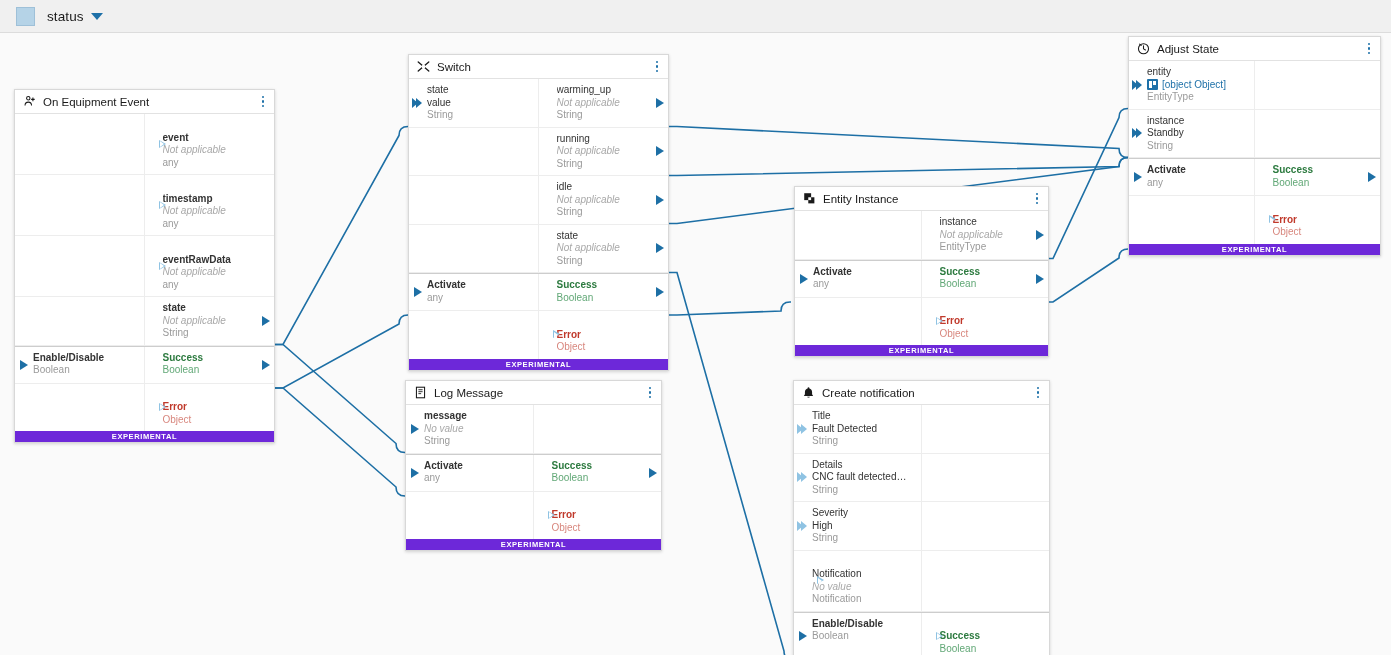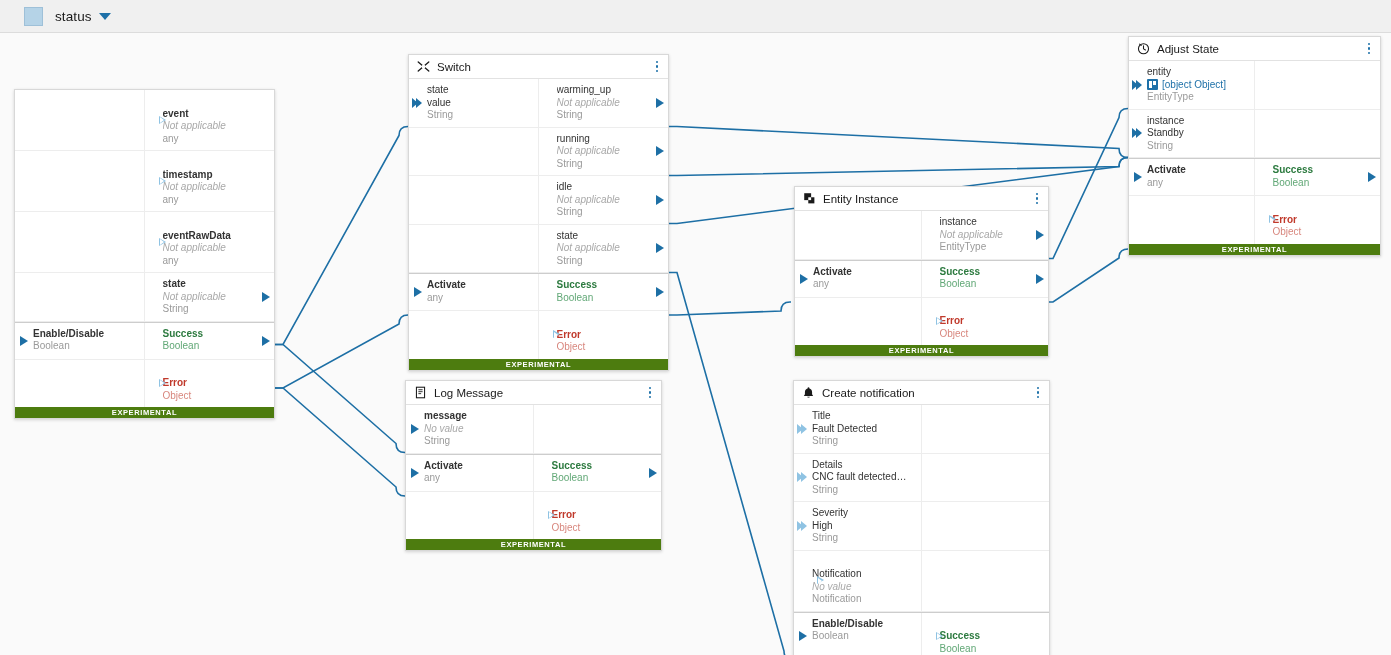--- a/index.html
+++ b/index.html
@@ -9,21 +9,21 @@
     font-family:"Liberation Sans", sans-serif;
     background:#fafafa;
     overflow:hidden;
     position:relative;
   }
 
   
   #topbar {
     position:absolute; left:0; top:0; width:1391px; height:33px;
     background:#f0f0f0; border-bottom:1px solid #dcdcdc;
-    display:flex; align-items:center; padding-left:24px;
+    display:flex; align-items:center; padding-left:16px;
   }
   #swatch {
     width:19px; height:19px; background:#b5d3e7; border:1px solid #9ec0d8;
   }
   #topbar .tb-label {
     margin-left:12px; font-size:13.5px; color:#1a1a1a; letter-spacing:.1px;
   }
   #caret {
     margin-left:7px; width:0; height:0;
     border-left:6px solid transparent; border-right:6px solid transparent;
@@ -106,21 +106,21 @@
   }
   .entchip::after {
     content:""; position:absolute; left:2px; top:2px; width:2.5px; height:7px; background:#fff;
   }
   .entchip::before {
     content:""; position:absolute; left:6px; top:2px; width:3px; height:4px; background:#fff;
   }
   .linkval { color:#1d70a8; }
 
   .exp-bar {
-    height:11px; background:#4d7c0f; color:#fff;
+    height:11px; background:#6d28d9; color:#fff;
     font-size:7.5px; font-weight:bold; letter-spacing:.6px;
     display:flex; align-items:center; justify-content:center;
   }
 </style>
 </head>
 <body>
 
 <div id="topbar">
   <div id="swatch"></div>
   <span class="tb-label">status</span>
@@ -136,20 +136,35 @@
       <path d="M667,93.5 L677,93.5 L1119,115.5 Q1119,124.5 1128,124.5 L1129,124.5" fill="none" stroke="#1d6fa5" stroke-width="1.6"></path>
       <path d="M667,142.5 L677,142.5 L1119,133.5 Q1119,124.5 1128,124.5 L1129,124.5" fill="none" stroke="#1d6fa5" stroke-width="1.6"></path>
       <path d="M667,190.5 L677,190.5 L1119,133.5 Q1119,124.5 1128,124.5 L1129,124.5" fill="none" stroke="#1d6fa5" stroke-width="1.6"></path>
       <path d="M667,239.5 L677,239.5 L784,618 Q784,627 793,627 L794,627" fill="none" stroke="#1d6fa5" stroke-width="1.6"></path>
       <path d="M667,282 L677,282 L781,278 Q781,269 790,269 L791,269" fill="none" stroke="#1d6fa5" stroke-width="1.6"></path>
       <path d="M1043,225.5 L1053,225.5 L1119,84.5 Q1119,75.5 1128,75.5 L1129,75.5" fill="none" stroke="#1d6fa5" stroke-width="1.6"></path>
       <path d="M1043,269 L1053,269 L1119,225 Q1119,216 1128,216 L1129,216" fill="none" stroke="#1d6fa5" stroke-width="1.6"></path>
     </svg>
   <div id="nodes-layer">
       <div class="node" style="left: 14px; top: 56px; width: 261px;">
+    <div class="node-head">
+      <span>
+            <svg class="hicon" viewBox="0 0 16 16">
+              <circle cx="6.5" cy="4" r="2.1" fill="none" stroke="#1a1a1a" stroke-width="1.3"></circle>
+              <path d="M2.5 13c0-2.4 1.9-4.2 4-4.2s4 1.8 4 4.2" fill="none" stroke="#1a1a1a" stroke-width="1.3"></path>
+              <path d="M12.2 3.2v4.4M10 5.4h4.4" stroke="#1a1a1a" stroke-width="1.3"></path>
+            </svg>
+          </span>
+      <span class="node-title">On Equipment Event</span>
+      <span class="kebab">
+            <i></i>
+            <i></i>
+            <i></i>
+          </span>
+    </div>
     <div class="node-body">
           <div class="prow ">
         <div class="pcell left empty"></div>
         <div class="pcell ">
       <span class="port out tri-o"></span>
       <div class="pname  ">event</div>
       <div class="pval italic  "><span>Not applicable</span></div>
       <div class="ptype ">any</div>
     </div>
       </div>

